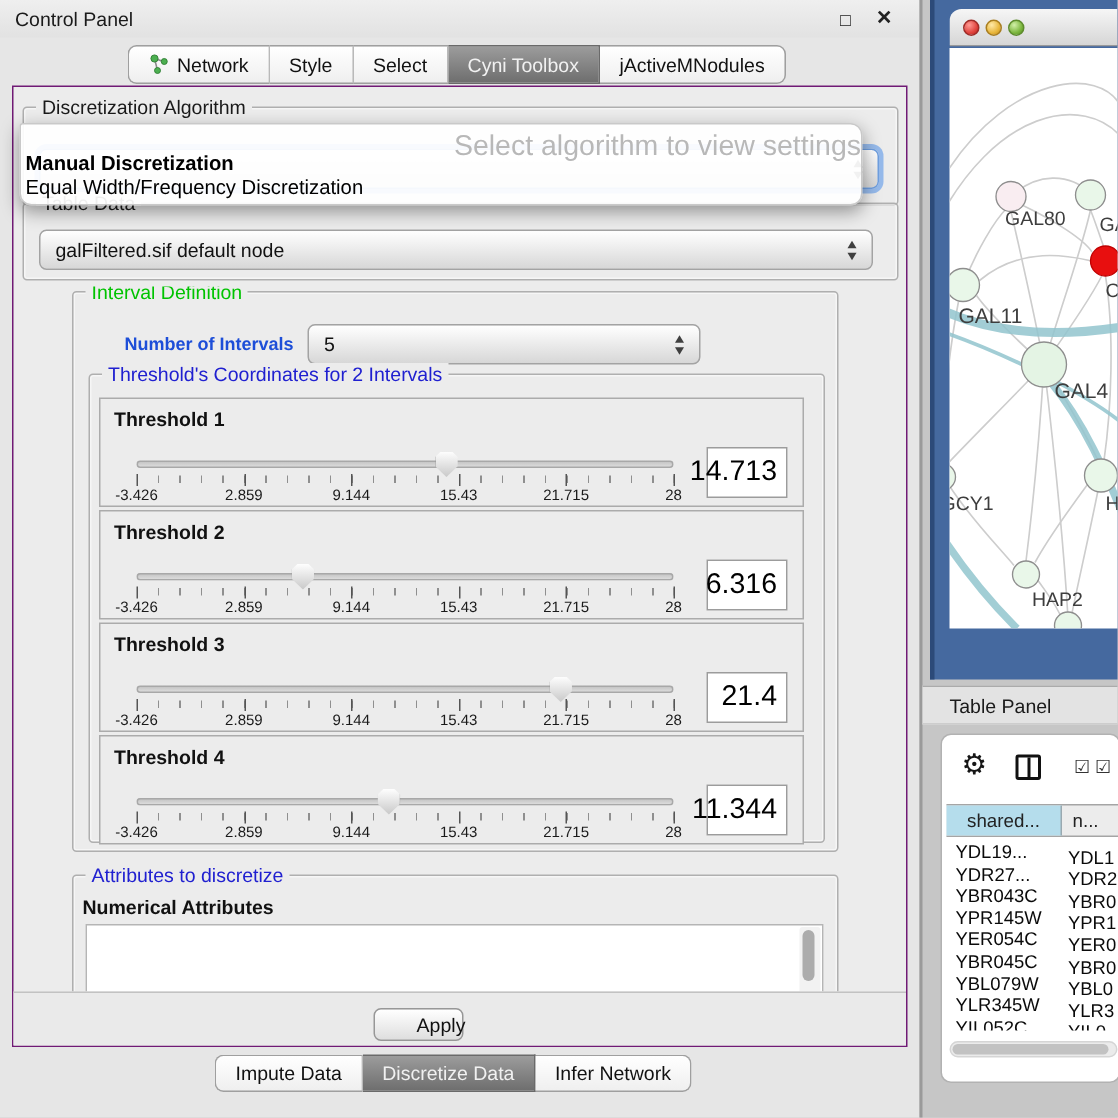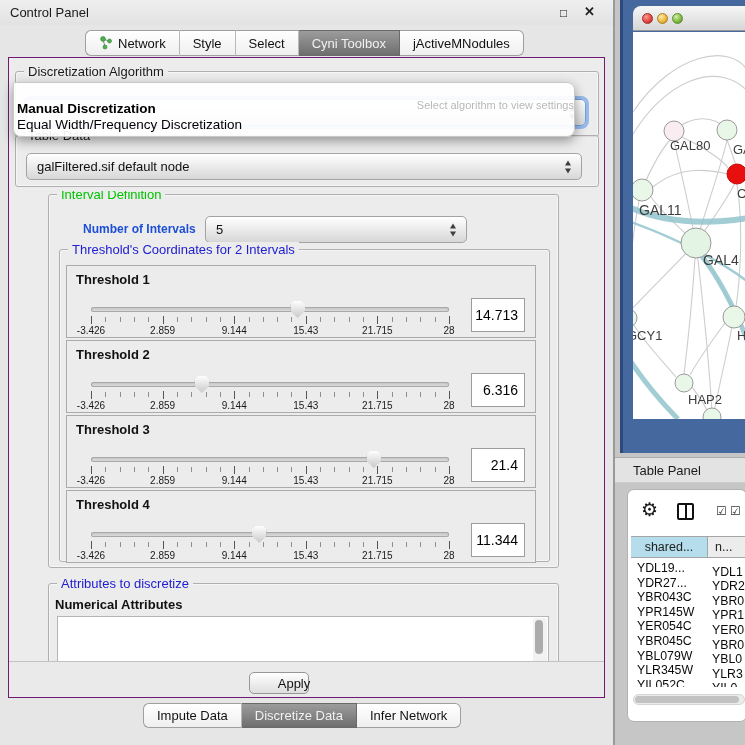--- a/index.html
+++ b/index.html
@@ -43,21 +43,21 @@
   .combo .arrows:before { content:""; position:absolute; top:0; left:1px;
       border-left:3.5px solid transparent; border-right:3.5px solid transparent; border-bottom:5px solid #3F3F3F; }
   .combo .arrows:after  { content:""; position:absolute; top:8px; left:1px;
       border-left:3.5px solid transparent; border-right:3.5px solid transparent; border-top:5px solid #3F3F3F; }
   .combo.focused { box-shadow:0 0 0 3px rgba(105,160,235,.65); border-color:#6F9FE0; }
 
   
   #algo-popup { position:absolute; left:13px; top:82px; width:562px; height:55px; z-index:60;
                 background:rgba(255,255,255,.93); border:1px solid #C9C9C9;
                 border-radius:2px 8px 8px 8px; box-shadow:0 4px 12px rgba(0,0,0,.38); }
-  #algo-popup .hint { height:18px; padding-top:16px; text-align:right; color:#B8B8B8; font-size:11px; }
+  #algo-popup .hint { height:18px; padding-top:4px; text-align:right; color:#B8B8B8; font-size:19px; }
   #algo-popup .item { height:16px; padding-left:3px; font-size:13.5px; color:#000; line-height:16px; }
   #algo-popup .item.b { font-weight:bold; }
 
   
   #scroll-area { position:absolute; left:0; top:133px; width:572px; height:470px; overflow:hidden; }
   .vscroll { position:absolute; width:14px; background:#F4F4F4; border:1px solid #C6C6C6; border-radius:2px; }
   .vscroll .thumb { position:absolute; left:2px; width:8px; background:#ACACAC; border-radius:5px; }
 
   
   #interval-group { left:39px; top:3px; width:511px; height:374px; }
@@ -73,21 +73,21 @@
   .sl .thumb { position:absolute; top:-2px; width:15px; height:17px; transform:translateX(-50%);
                background:linear-gradient(#FEFEFE,#C9C9C9);
                clip-path:polygon(25% 0,75% 0,100% 22%,100% 58%,50% 100%,0 58%,0 22%);
                filter:drop-shadow(0 1px 1px rgba(0,0,0,.45)); }
   .sl .minor { position:absolute; left:0; top:14px; width:100%; height:5px;
                background:repeating-linear-gradient(90deg,#8F8F8F 0,#8F8F8F 1px,transparent 1px,transparent 4%); }
   .sl .major i { position:absolute; top:13px; width:1px; height:8px; background:#555; }
   .sl .tick-labels span { position:absolute; top:22px; transform:translateX(-50%);
                           font-size:10px; color:#1A1A1A; white-space:nowrap; }
   .thr-value { position:absolute; left:404px; top:32px; width:54px; height:34px; background:#FFF;
-               border:1px solid #9C9C9C; font-size:14px; color:#000;
+               border:1px solid #9C9C9C; font-size:19px; color:#000;
                display:flex; align-items:center; justify-content:flex-end; padding-right:6px; }
 
   
   #attr-group { left:39px; top:392px; width:511px; height:95px; }
   #attr-label { position:absolute; left:6px; top:13px; font-size:13px; font-weight:bold; color:#111; }
   #attr-list { position:absolute; left:8px; top:32px; width:492px; height:62px; background:#FFF;
                border:1px solid #B5B5B5; overflow:hidden; }
   .attr-item { height:15px; padding-left:12px; font-size:12.5px; color:#111; line-height:15px; }
   #attr-list .vscroll { right:1px; top:1px; height:60px; border:none; background:#F2F2F2; }
   #attr-list .vscroll .thumb { top:2px; height:34px; }

